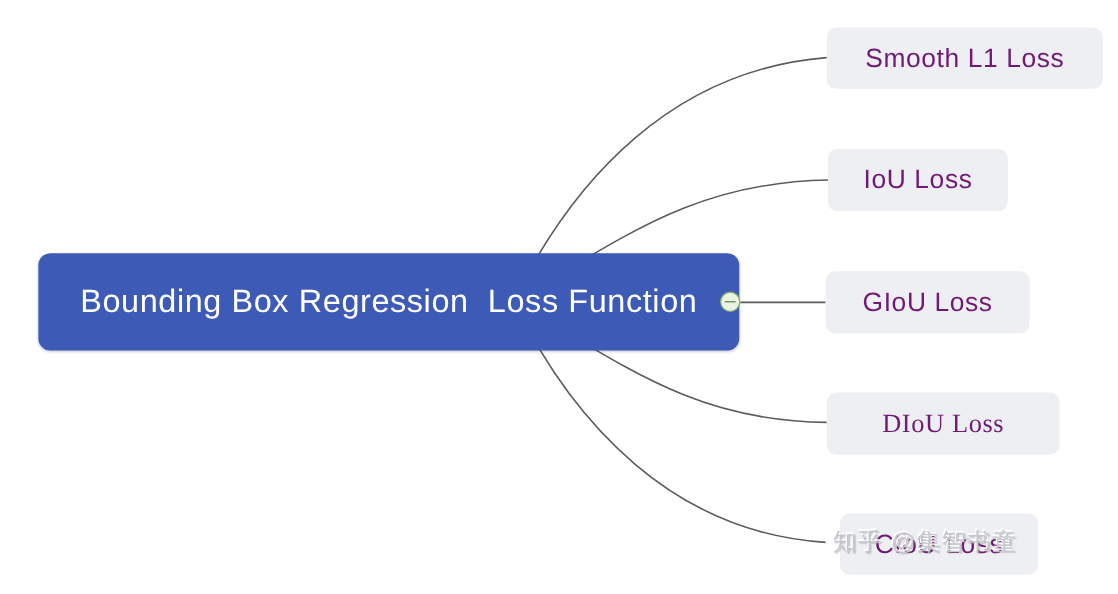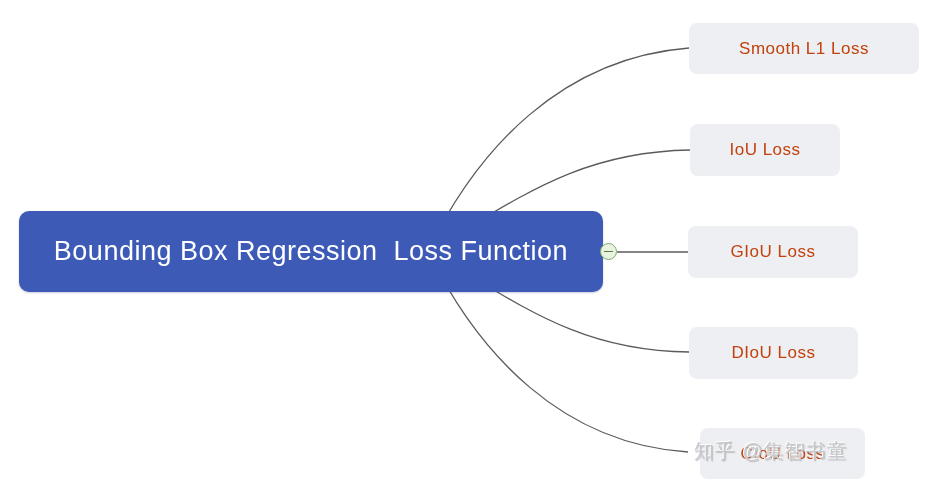--- a/index.html
+++ b/index.html
@@ -16,21 +16,21 @@
     overflow: hidden;
   }
   #edges {
     position: absolute;
     left: 0;
     top: 0;
     z-index: 1;
   }
   .root-node {
     position: absolute;
-    left: 19px;
+    left: 32px;
     top: 211px;
     width: 584px;
     height: 81px;
     background: #3d5ab6;
     border-radius: 10px;
     display: flex;
     align-items: center;
     justify-content: center;
     z-index: 2;
     box-shadow: 0 1px 2px rgba(40,60,120,0.25);
@@ -67,29 +67,29 @@
     position: absolute;
     background: #edeff3;
     border-radius: 8px;
     display: flex;
     align-items: center;
     justify-content: center;
     z-index: 2;
     cursor: pointer;
   }
   .branch-label {
-    color: #c2410c;
-    font-size: 17px;
+    color: #701a75;
+    font-size: 22px;
     letter-spacing: 0.5px;
     white-space: pre;
   }
   #branch-0 { left: 689px; top: 23px;  width: 230px; height: 51px; }
   #branch-1 { left: 690px; top: 124px; width: 150px; height: 52px; }
   #branch-2 { left: 688px; top: 226px; width: 170px; height: 52px; }
-  #branch-3 { left: 689px; top: 327px; width: 169px; height: 52px; }
+  #branch-3 { left: 689px; top: 327px; width: 194px; height: 52px; font-family: Liberation Serif, serif; }
   #branch-4 { left: 700px; top: 428px; width: 165px; height: 51px; }
   .watermark {
     position: absolute;
     left: 694px;
     top: 438px;
     z-index: 4;
     font-size: 20px;
     letter-spacing: 1px;
     color: #c7c8cb;
     white-space: nowrap;

